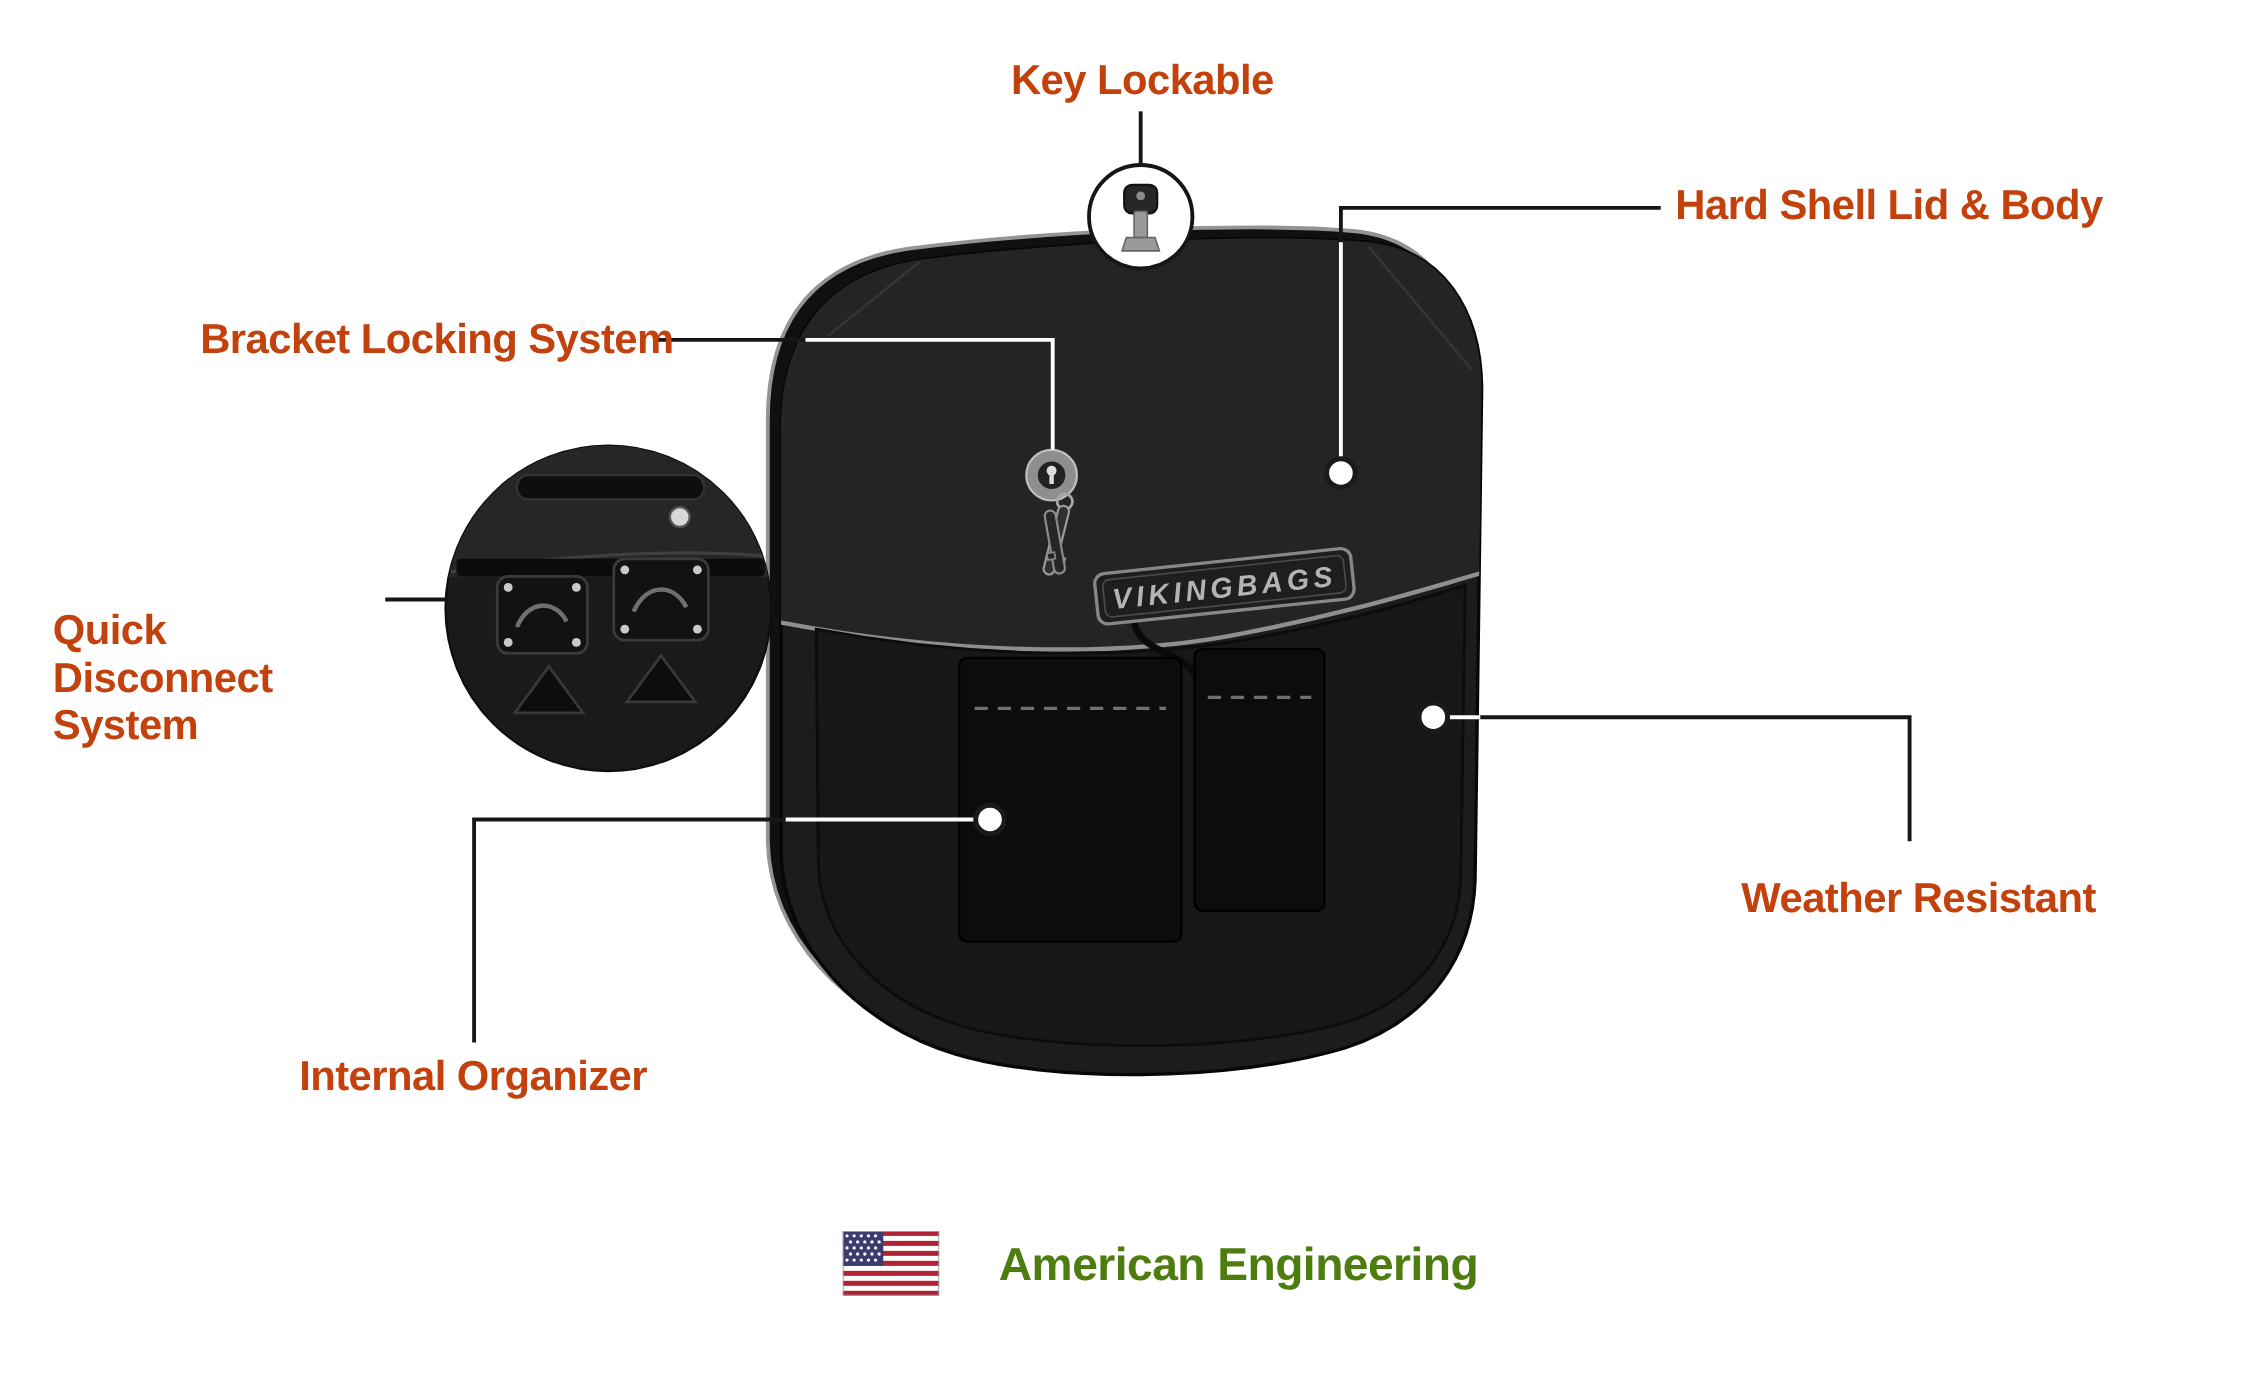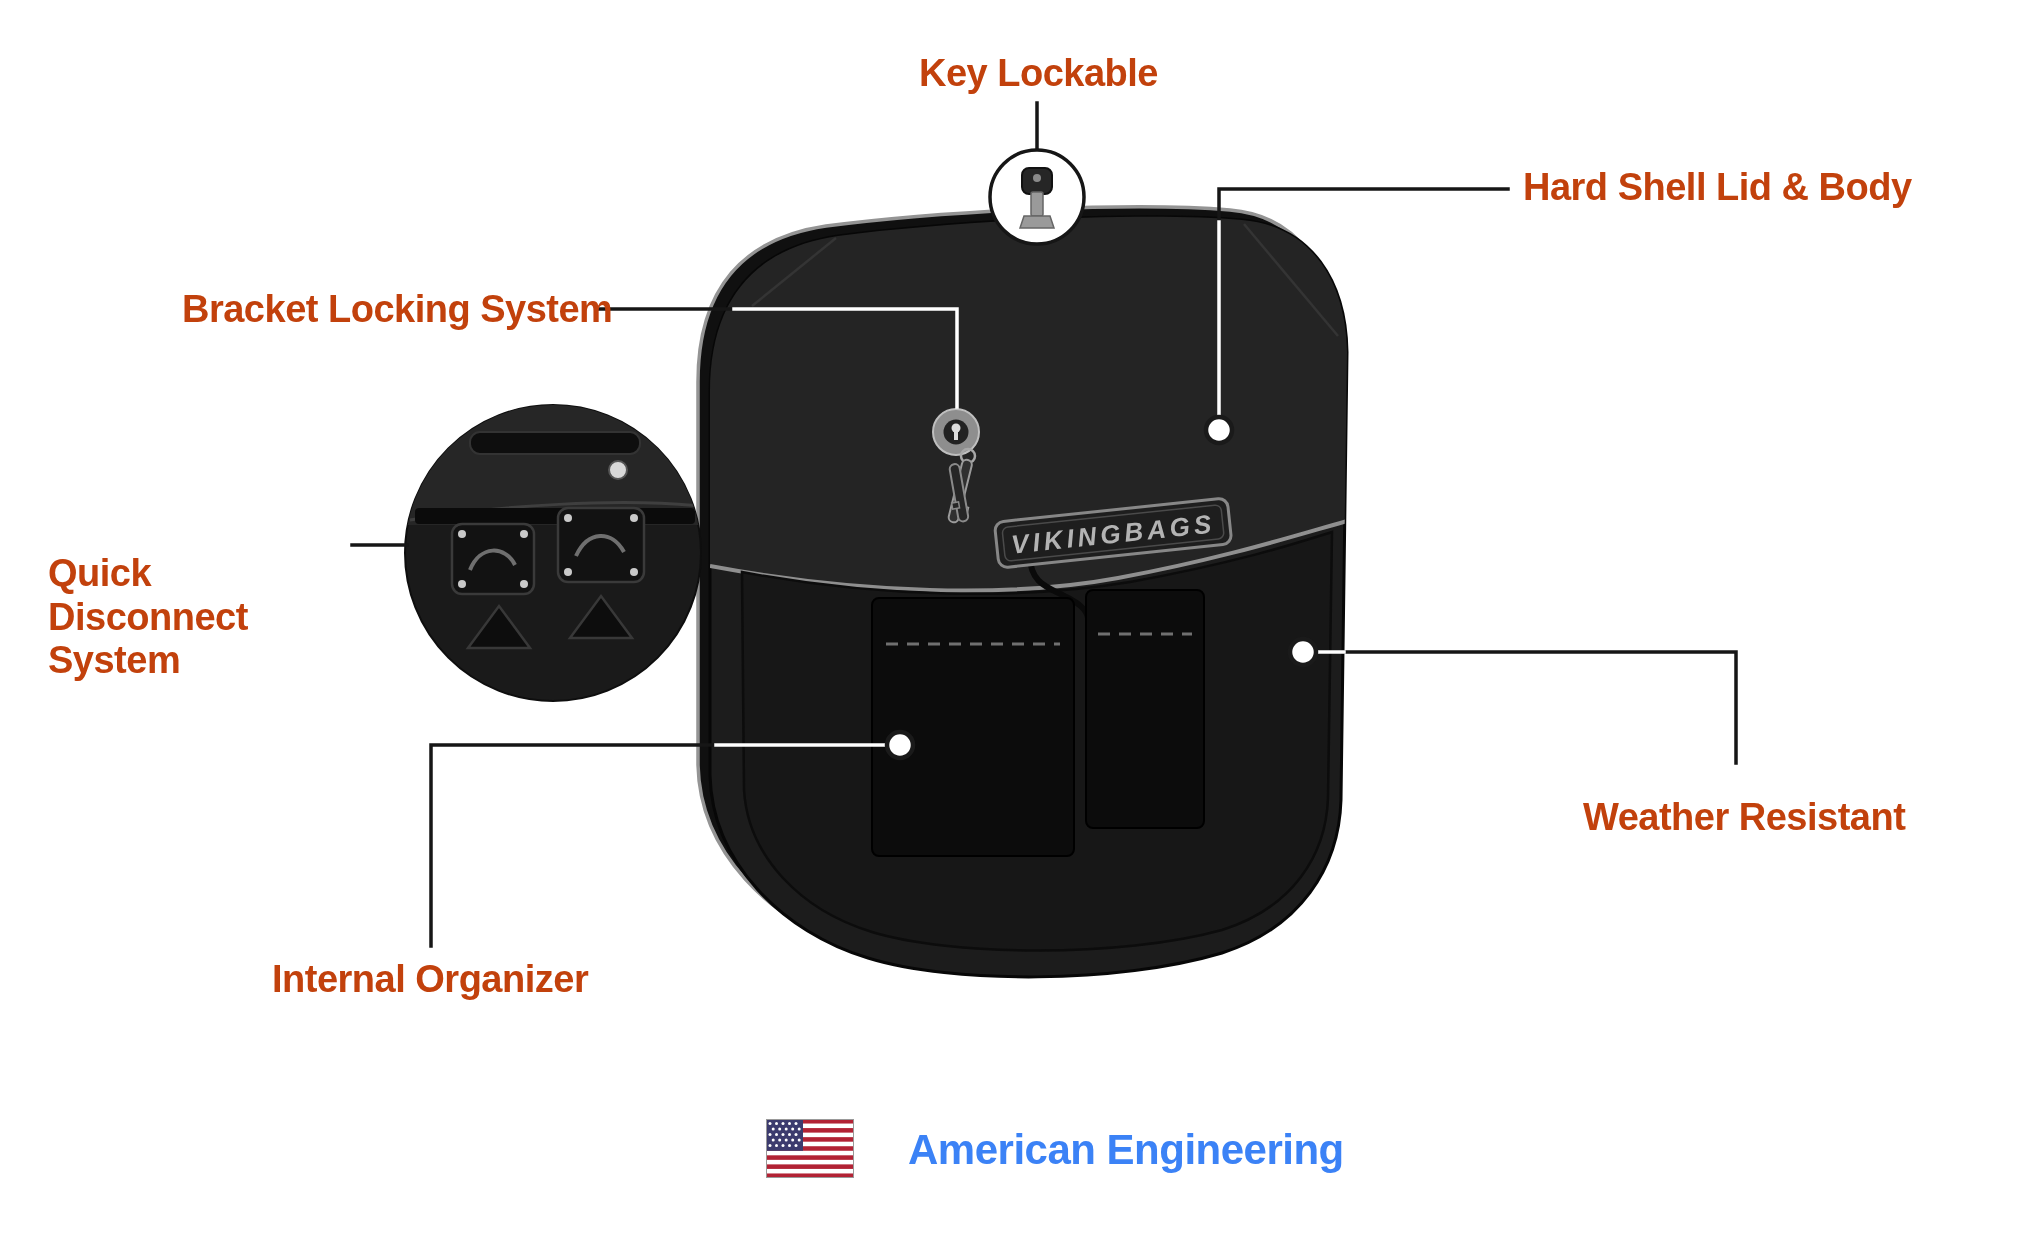--- a/index.html
+++ b/index.html
@@ -6,21 +6,21 @@
   .canvas {
     position:relative; width:2044px; height:1248px; background:#ffffff;
     font-family:"Liberation Sans", sans-serif; overflow:hidden;
   }
   .art { position:absolute; left:0; top:0; }
   .label {
     position:absolute; font-weight:700; font-size:38px; color:#c2410c;
     letter-spacing:-0.5px; white-space:nowrap; line-height:1.15;
   }
   .label.wrap { white-space:normal; width:312px; }
-  .footer-label { position:absolute; font-weight:700; font-size:42px; color:#3b82f6; letter-spacing:-0.5px; }
+  .footer-label { position:absolute; font-weight:700; font-size:42px; color:#4d7c0f; letter-spacing:-0.5px; }
   .flag { position:absolute; left:766px; top:1119px; width:88px; height:59px; }
 </style>
 </head>
 <body>
 
 <div class="canvas">
 
   <svg class="art" width="2044" height="1248" viewBox="0 0 2044 1248">
     <defs>
       <path id="bagShape" d="M 710 392 C 710 298 756 248 838 236 C 962 220 1150 212 1242 220 C 1312 226 1346 282 1347 352 L 1341 800 C 1339 868 1300 928 1222 953 C 1118 984 952 984 868 958 C 782 932 712 862 710 775 Z"></path>

